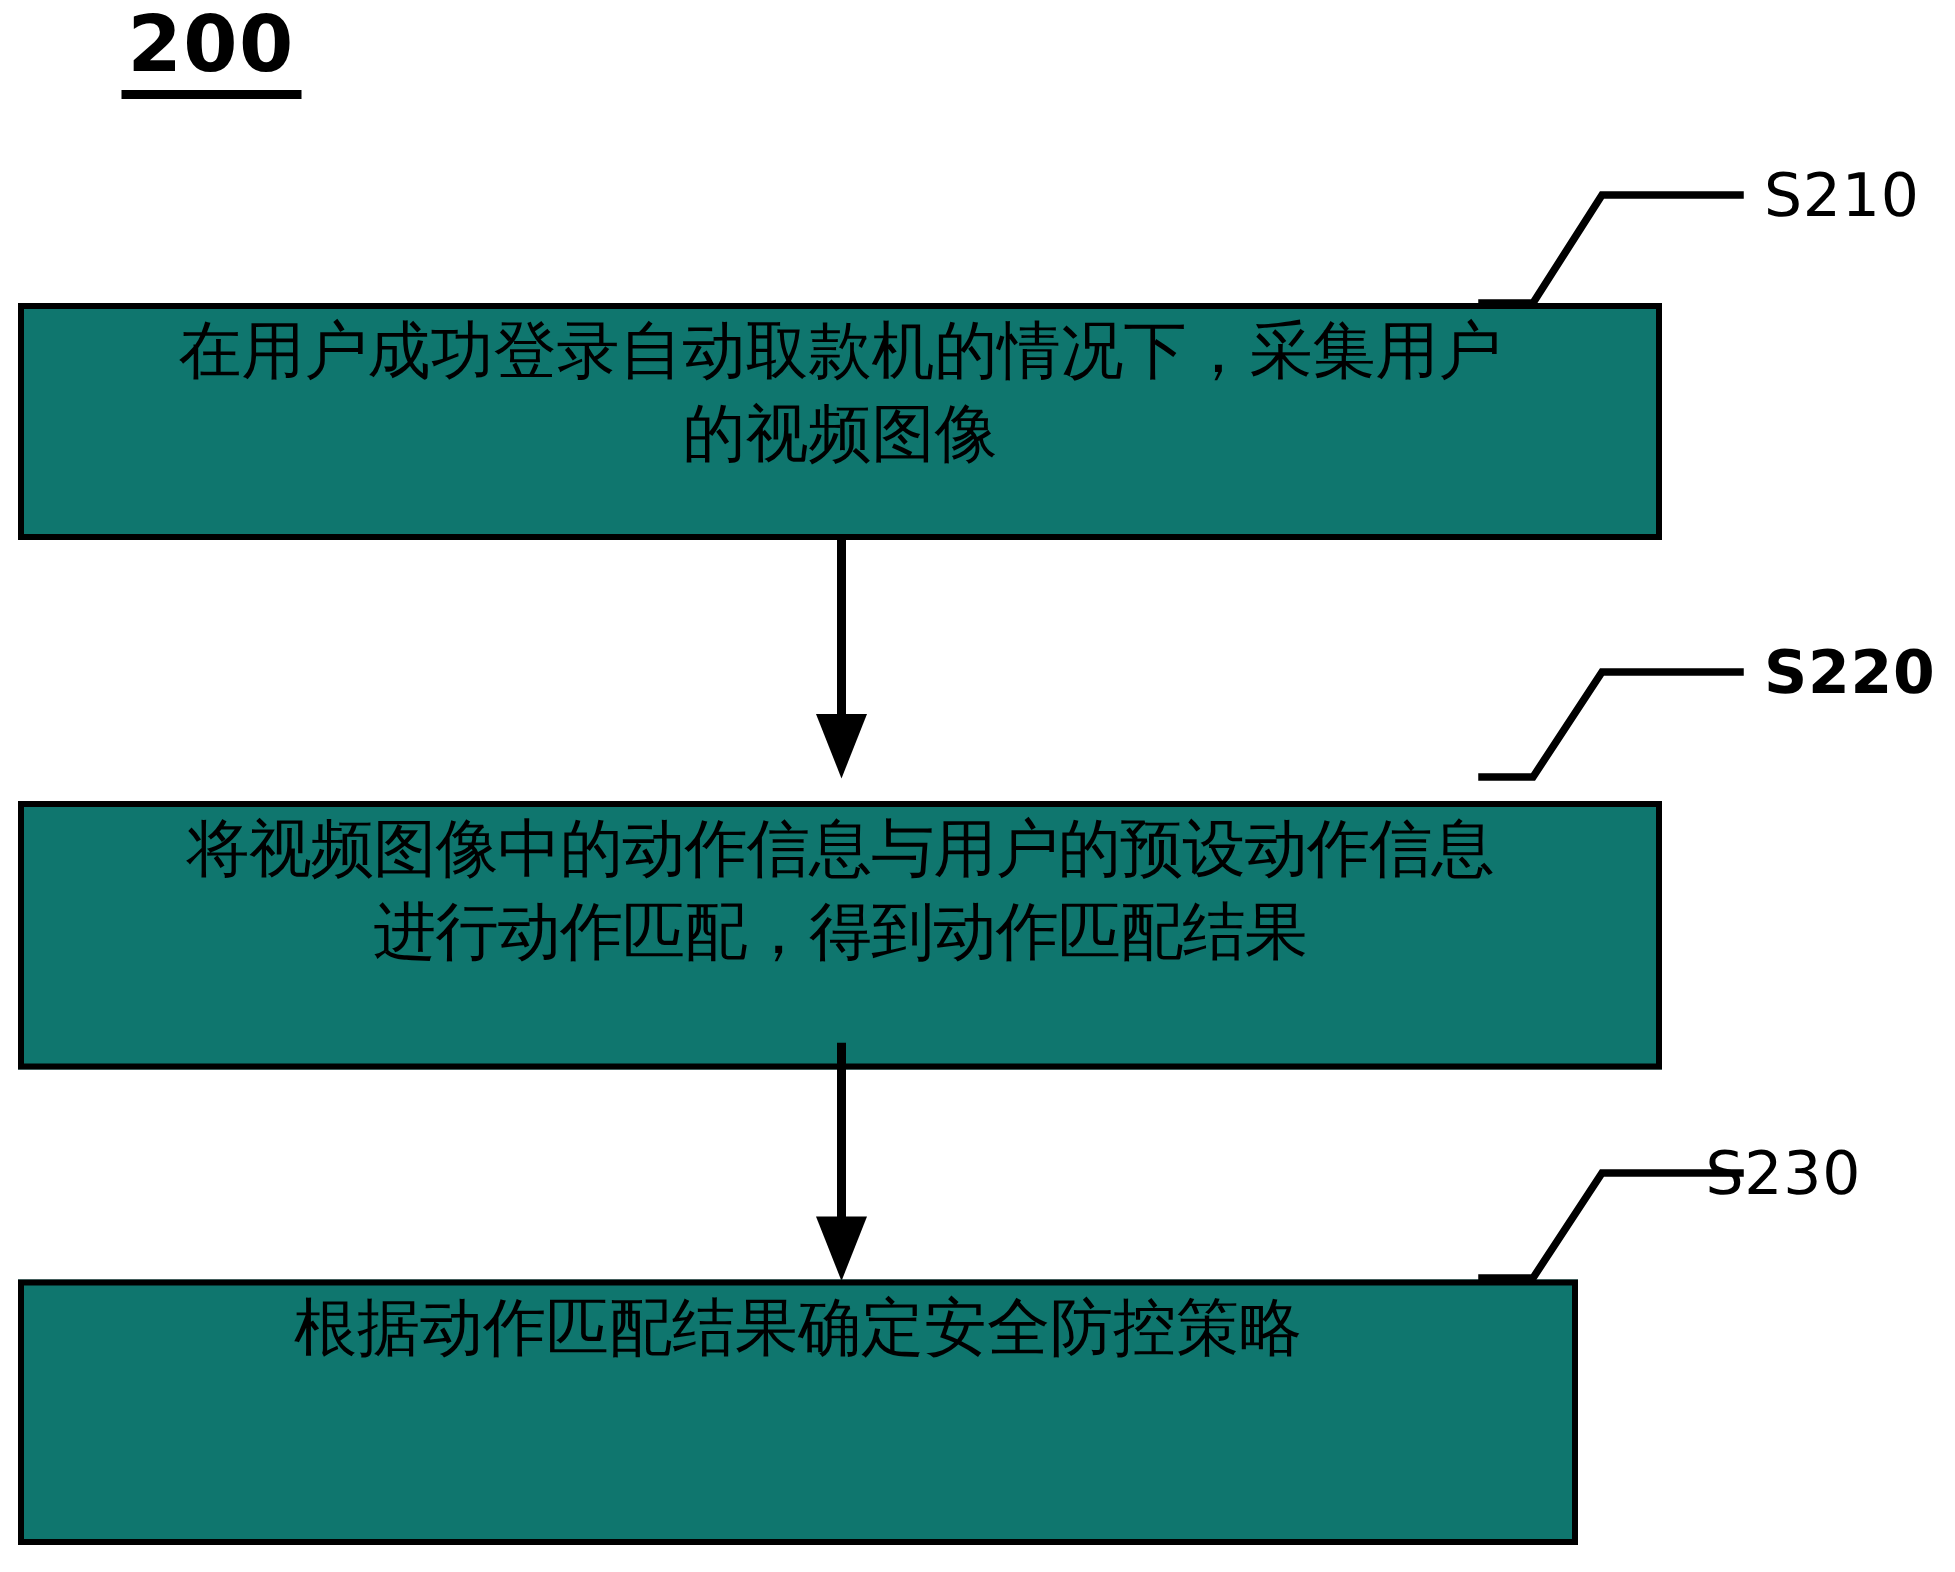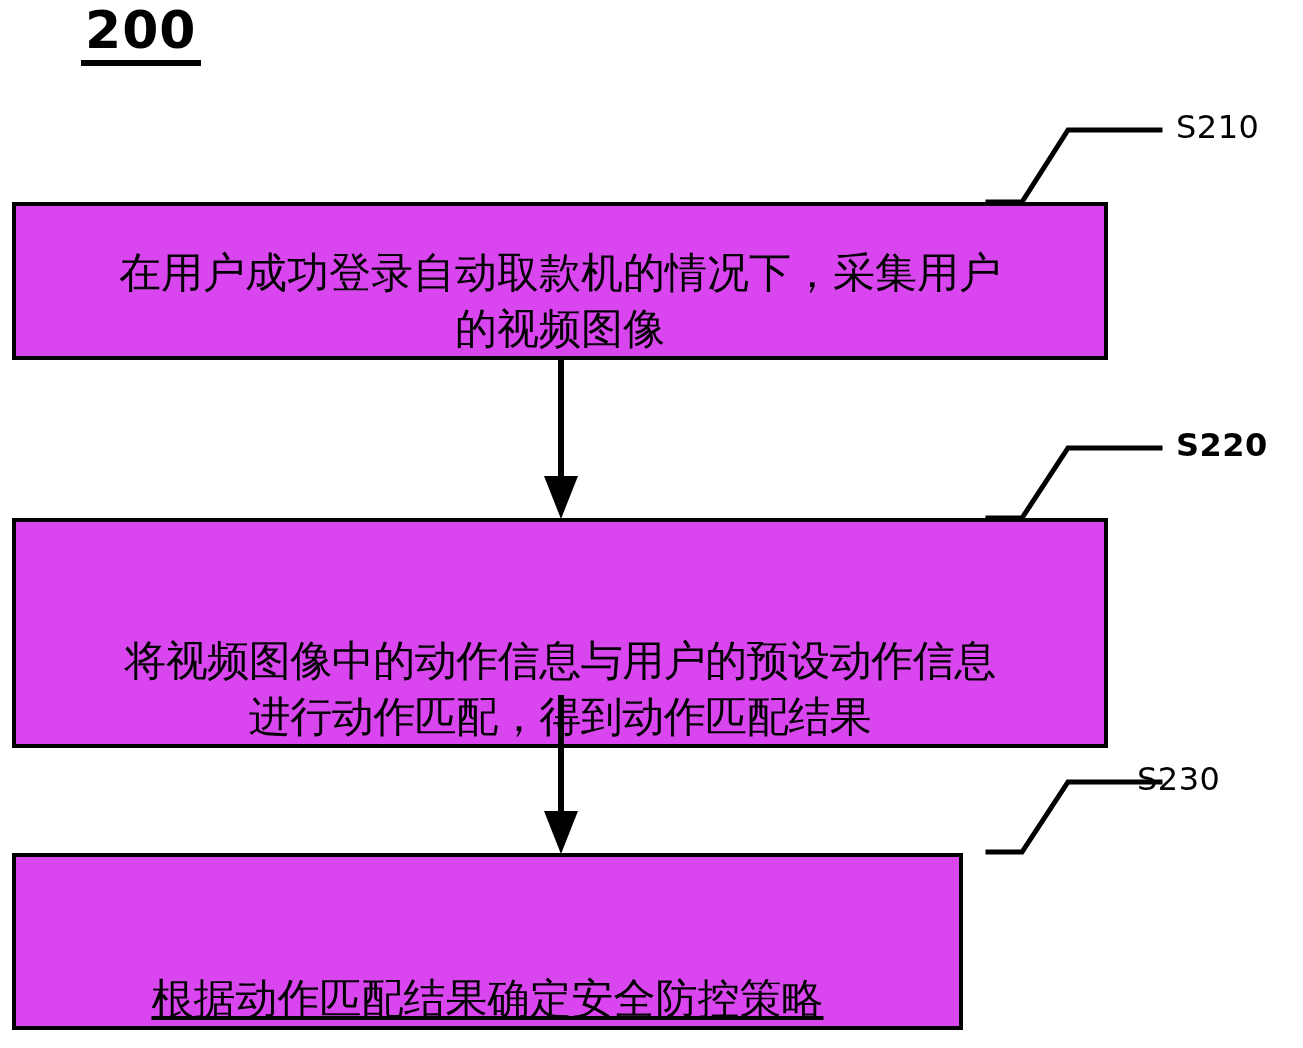--- a/index.html
+++ b/index.html
@@ -29,41 +29,41 @@
     border-bottom: 6px solid #000;
     padding: 0 4px 4px 4px;
     margin-left: 48px;
   }
 
   
   .process-box {
     position: absolute;
     box-sizing: border-box;
     border: 4px solid #000000;
-    background: #d946ef;
+    background: #0f766e;
     display: flex;
-    align-items: flex-end;
+    align-items: flex-start;
     justify-content: center;
   }
   .box-text {
     font-size: 42px;
     line-height: 1.32;
     text-align: center;
     letter-spacing: 0px;
     font-family: "DejaVu Sans", "Liberation Sans", sans-serif;
     padding: 0 6px;
     white-space: pre-line;
   }
   .box-text.tight {
     letter-spacing: -0.5px;
   }
 
   #box-s210 { left: 12px;  top: 202px; width: 1096px; height: 158px; }
-  #box-s220 { left: 12px;  top: 518px; width: 1096px; height: 230px; }
-  #box-s230 { left: 12px;  top: 853px; width: 951px; height: 177px; text-decoration: underline; }
+  #box-s220 { left: 12px;  top: 534px; width: 1096px; height: 179px; }
+  #box-s230 { left: 12px;  top: 853px; width: 1040px; height: 177px; }
 
   
   .connector {
     position: absolute;
     left: 543px;
     width: 36px;
   }
   #connector-1 { top: 358px; height: 162px; }
   #connector-2 { top: 695px; height: 160px; }
 
@@ -71,21 +71,21 @@
   .callout-line {
     position: absolute;
     pointer-events: none;
   }
   #callout-line-s210 { left: 960px; top: 110px; width: 220px; height: 100px; }
   #callout-line-s220 { left: 960px; top: 428px; width: 220px; height: 98px; }
   #callout-line-s230 { left: 960px; top: 762px; width: 220px; height: 98px; }
 
   .step-label {
     position: absolute;
-    font-size: 32px;
+    font-size: 40px;
     line-height: 1;
     letter-spacing: 0.5px;
     font-family: "DejaVu Sans", "Liberation Sans", sans-serif;
     white-space: nowrap;
     text-align: center;
   }
   #step-label-s210 { left: 1176px; top: 111px; }
   #step-label-s220 { left: 1176px; top: 429px; font-weight: bold; }
   #step-label-s230 { left: 1137px; top: 763px; }
 </style>

